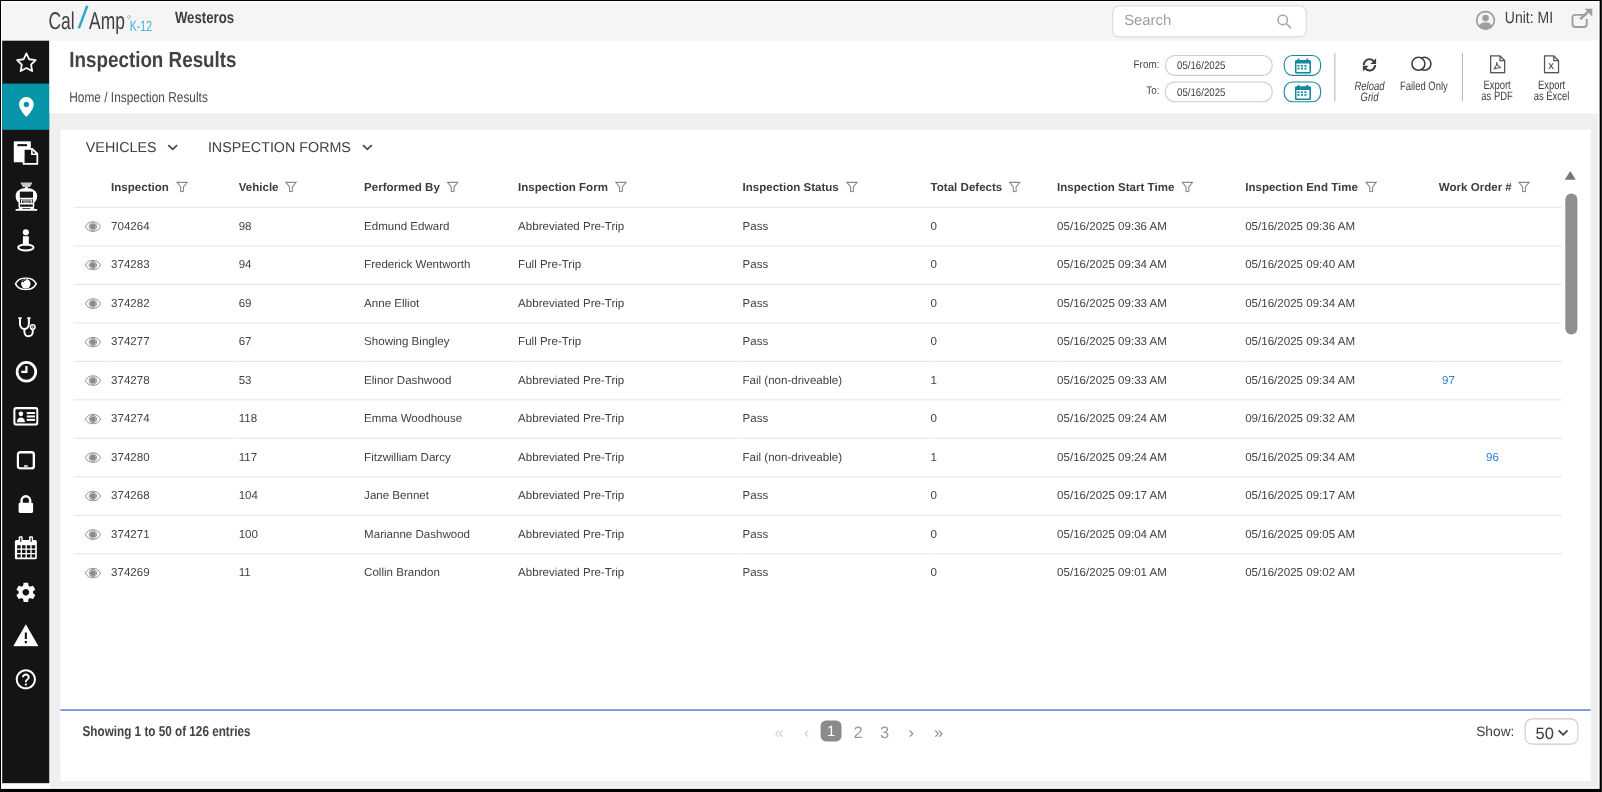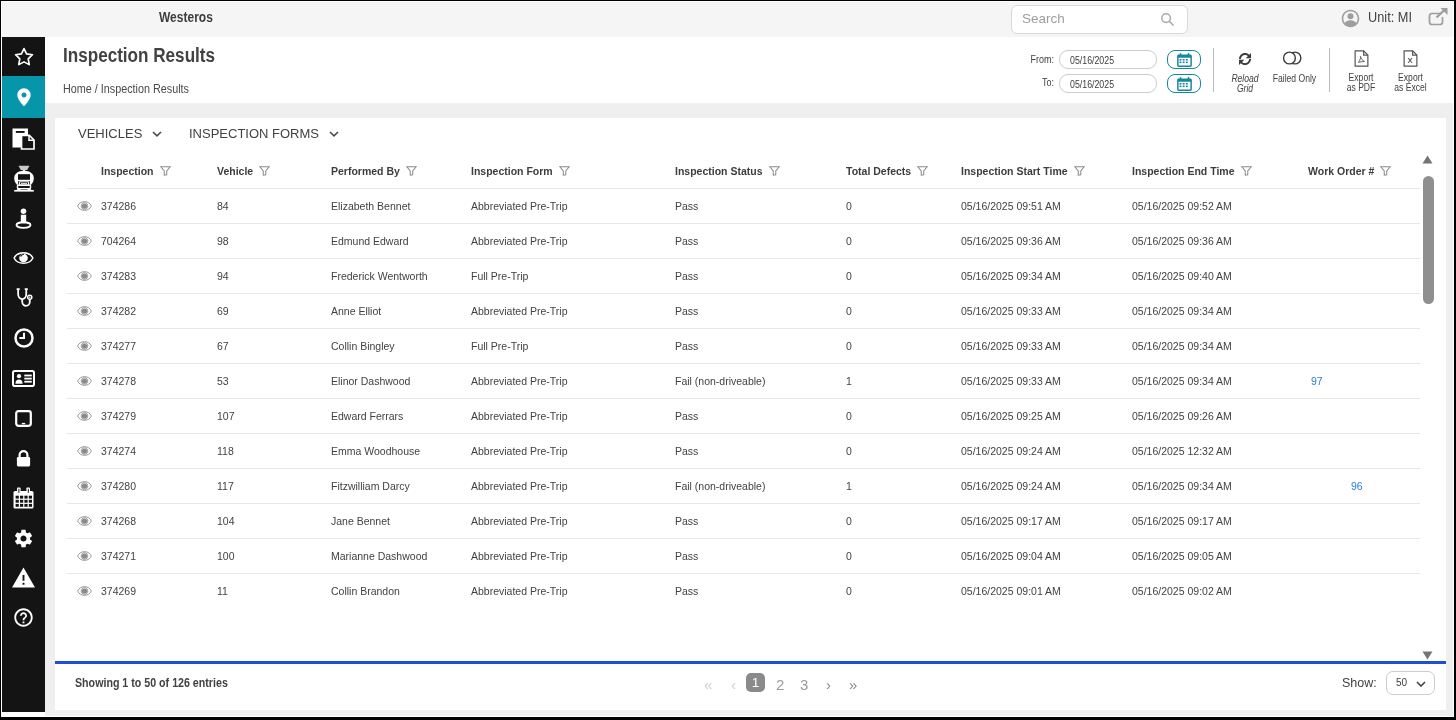--- a/index.html
+++ b/index.html
@@ -42,33 +42,42 @@
 .tabchev { position:relative; top:-1px; margin-left:10px; }
 table.grid { position:absolute; left:12px; top:34px; border-collapse:collapse; table-layout:fixed; width:1353px; font-size:10.5px; color:#424242; }
 table.grid th { font-weight:bold; text-align:left; height:36px; vertical-align:middle; padding:0; font-size:10.5px; color:#3d3d3d; }
 table.grid td { height:35px; vertical-align:middle; padding:0; border-top:1px solid #e7e7e7; }
 table.grid .fil { margin-left:6px; position:relative; top:2px; }
 .wo { color:#2b7fd4; }
 .scroll { position:absolute; right:11px; top:37px; width:14px; height:505px; }
 .scroll .up { position:absolute; top:0; left:1px; }
 .scroll .dn { position:absolute; bottom:0; left:1px; }
 .scroll .thumb { position:absolute; left:1.5px; top:21px; width:11px; height:128px; background:#8f8f8f; border-radius:5.5px; }
-.footer { position:absolute; left:0; bottom:0; width:100%; height:49px; background:#fff; border-top:3px solid #1d4ed8; }
+.footer { position:absolute; left:0; bottom:16px; width:100%; height:49px; background:#fff; border-top:1px solid #1d4ed8; }
 .showing { position:absolute; left:20px; top:11px; font-size:13px; font-weight:bold; color:#424242; transform:scaleX(0.82); transform-origin:left top; }
 .pager { position:absolute; left:645px; top:0px; width:220px; height:40px; font-size:15px; color:#a7a7a7; }
 .pg { position:absolute; top:12px; }
 .pgbox { position:absolute; left:46px; top:9px; width:19px; height:19px; background:#8a8a8a; border-radius:5px; color:#fff; text-align:center; line-height:19px; font-size:13.5px; }
 .showlab { position:absolute; left:1287px; top:12px; font-size:12.5px; color:#424242; }
-.showsel { position:absolute; left:1331px; top:7px; width:49px; height:24px; border:1px solid #ccc; border-radius:7px; background:#fff; font-size:10px; color:#3d3d3d; }
+.showsel { position:absolute; left:1331px; top:7px; width:49px; height:24px; border:1px solid #ccc; border-radius:7px; background:#fff; font-size:15px; color:#3d3d3d; }
 </style>
 </head>
 <body>
 <div id="page">
 
 <div class="topbar">
+  <div class="logo">
+    <span class="logo-cal">Cal</span>
+    <svg class="logo-slash" viewBox="0 0 12 21">
+          <line x1="10.4" y1="0" x2="2.6" y2="21" stroke="#2ca7cb" stroke-width="2.2"></line>
+        </svg>
+    <span class="logo-amp">Amp</span>
+    <span class="logo-r">○</span>
+    <span class="logo-k12">K-12</span>
+  </div>
   <div class="brand">Westeros</div>
   <div class="search">
     <span class="ph">Search</span>
     <svg width="15" height="15" viewBox="0 0 16 16" fill="none" stroke="#ababab" stroke-width="1.6">
           <circle cx="6.5" cy="6.5" r="4.6"></circle>
           <line x1="10" y1="10" x2="14.5" y2="14.5"></line>
         </svg>
   </div>
   <div class="tb-ico" style="left:1266px; top:4px; width:25px;">
     <svg width="21" height="15" viewBox="0 0 22 16" fill="none" stroke="#1d8098" stroke-width="1.8">
@@ -348,37 +357,20 @@
         </tr>
       </thead>
       <tbody>
         <tr>
               <td>
                 <svg width="15" height="10" viewBox="0 0 24 15" style="margin-left:10px; display:block;">
                   <path d="M12 0.5 C7 0.5 2.7 3.4 1 7.5 C2.7 11.6 7 14.5 12 14.5 C17 14.5 21.3 11.6 23 7.5 C21.3 3.4 17 0.5 12 0.5 Z M12 12.8 C9 12.8 6.7 10.5 6.7 7.5 C6.7 4.5 9 2.2 12 2.2 C15 2.2 17.3 4.5 17.3 7.5 C17.3 10.5 15 12.8 12 12.8 Z" fill="none" stroke="#8a8a8a" stroke-width="1.4"></path>
                   <circle cx="12" cy="7.5" r="4.2" fill="#8a8a8a"></circle>
                 </svg>
               </td>
-              <td>374286</td>
-              <td>84</td>
-              <td>Elizabeth Bennet</td>
-              <td>Abbreviated Pre-Trip</td>
-              <td>Pass</td>
-              <td>0</td>
-              <td>05/16/2025 09:51 AM</td>
-              <td>05/16/2025 09:52 AM</td>
-              <td></td>
-            </tr>
-        <tr>
-              <td>
-                <svg width="15" height="10" viewBox="0 0 24 15" style="margin-left:10px; display:block;">
-                  <path d="M12 0.5 C7 0.5 2.7 3.4 1 7.5 C2.7 11.6 7 14.5 12 14.5 C17 14.5 21.3 11.6 23 7.5 C21.3 3.4 17 0.5 12 0.5 Z M12 12.8 C9 12.8 6.7 10.5 6.7 7.5 C6.7 4.5 9 2.2 12 2.2 C15 2.2 17.3 4.5 17.3 7.5 C17.3 10.5 15 12.8 12 12.8 Z" fill="none" stroke="#8a8a8a" stroke-width="1.4"></path>
-                  <circle cx="12" cy="7.5" r="4.2" fill="#8a8a8a"></circle>
-                </svg>
-              </td>
               <td>704264</td>
               <td>98</td>
               <td>Edmund Edward</td>
               <td>Abbreviated Pre-Trip</td>
               <td>Pass</td>
               <td>0</td>
               <td>05/16/2025 09:36 AM</td>
               <td>05/16/2025 09:36 AM</td>
               <td></td>
             </tr>
@@ -418,21 +410,21 @@
             </tr>
         <tr>
               <td>
                 <svg width="15" height="10" viewBox="0 0 24 15" style="margin-left:10px; display:block;">
                   <path d="M12 0.5 C7 0.5 2.7 3.4 1 7.5 C2.7 11.6 7 14.5 12 14.5 C17 14.5 21.3 11.6 23 7.5 C21.3 3.4 17 0.5 12 0.5 Z M12 12.8 C9 12.8 6.7 10.5 6.7 7.5 C6.7 4.5 9 2.2 12 2.2 C15 2.2 17.3 4.5 17.3 7.5 C17.3 10.5 15 12.8 12 12.8 Z" fill="none" stroke="#8a8a8a" stroke-width="1.4"></path>
                   <circle cx="12" cy="7.5" r="4.2" fill="#8a8a8a"></circle>
                 </svg>
               </td>
               <td>374277</td>
               <td>67</td>
-              <td>Collin Bingley</td>
+              <td>Showing Bingley</td>
               <td>Full Pre-Trip</td>
               <td>Pass</td>
               <td>0</td>
               <td>05/16/2025 09:33 AM</td>
               <td>05/16/2025 09:34 AM</td>
               <td></td>
             </tr>
         <tr>
               <td>
                 <svg width="15" height="10" viewBox="0 0 24 15" style="margin-left:10px; display:block;">
@@ -450,45 +442,28 @@
               <td>05/16/2025 09:34 AM</td>
               <td><span class="wo" style="padding-left:3px;">97</span></td>
             </tr>
         <tr>
               <td>
                 <svg width="15" height="10" viewBox="0 0 24 15" style="margin-left:10px; display:block;">
                   <path d="M12 0.5 C7 0.5 2.7 3.4 1 7.5 C2.7 11.6 7 14.5 12 14.5 C17 14.5 21.3 11.6 23 7.5 C21.3 3.4 17 0.5 12 0.5 Z M12 12.8 C9 12.8 6.7 10.5 6.7 7.5 C6.7 4.5 9 2.2 12 2.2 C15 2.2 17.3 4.5 17.3 7.5 C17.3 10.5 15 12.8 12 12.8 Z" fill="none" stroke="#8a8a8a" stroke-width="1.4"></path>
                   <circle cx="12" cy="7.5" r="4.2" fill="#8a8a8a"></circle>
                 </svg>
               </td>
-              <td>374279</td>
-              <td>107</td>
-              <td>Edward Ferrars</td>
-              <td>Abbreviated Pre-Trip</td>
-              <td>Pass</td>
-              <td>0</td>
-              <td>05/16/2025 09:25 AM</td>
-              <td>05/16/2025 09:26 AM</td>
-              <td></td>
-            </tr>
-        <tr>
-              <td>
-                <svg width="15" height="10" viewBox="0 0 24 15" style="margin-left:10px; display:block;">
-                  <path d="M12 0.5 C7 0.5 2.7 3.4 1 7.5 C2.7 11.6 7 14.5 12 14.5 C17 14.5 21.3 11.6 23 7.5 C21.3 3.4 17 0.5 12 0.5 Z M12 12.8 C9 12.8 6.7 10.5 6.7 7.5 C6.7 4.5 9 2.2 12 2.2 C15 2.2 17.3 4.5 17.3 7.5 C17.3 10.5 15 12.8 12 12.8 Z" fill="none" stroke="#8a8a8a" stroke-width="1.4"></path>
-                  <circle cx="12" cy="7.5" r="4.2" fill="#8a8a8a"></circle>
-                </svg>
-              </td>
               <td>374274</td>
               <td>118</td>
               <td>Emma Woodhouse</td>
               <td>Abbreviated Pre-Trip</td>
               <td>Pass</td>
               <td>0</td>
               <td>05/16/2025 09:24 AM</td>
-              <td>05/16/2025 12:32 AM</td>
+              <td>09/16/2025 09:32 AM</td>
               <td></td>
             </tr>
         <tr>
               <td>
                 <svg width="15" height="10" viewBox="0 0 24 15" style="margin-left:10px; display:block;">
                   <path d="M12 0.5 C7 0.5 2.7 3.4 1 7.5 C2.7 11.6 7 14.5 12 14.5 C17 14.5 21.3 11.6 23 7.5 C21.3 3.4 17 0.5 12 0.5 Z M12 12.8 C9 12.8 6.7 10.5 6.7 7.5 C6.7 4.5 9 2.2 12 2.2 C15 2.2 17.3 4.5 17.3 7.5 C17.3 10.5 15 12.8 12 12.8 Z" fill="none" stroke="#8a8a8a" stroke-width="1.4"></path>
                   <circle cx="12" cy="7.5" r="4.2" fill="#8a8a8a"></circle>
                 </svg>
               </td>
               <td>374280</td>

